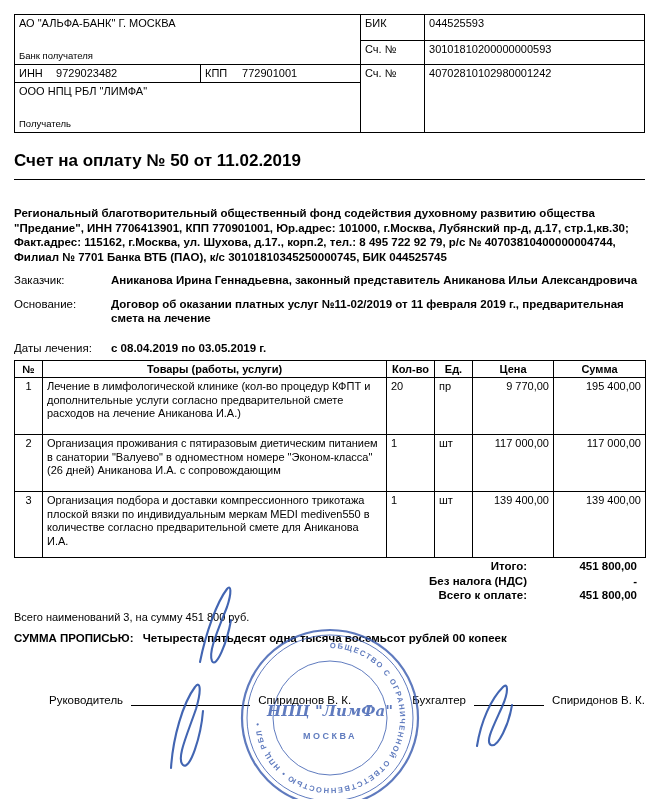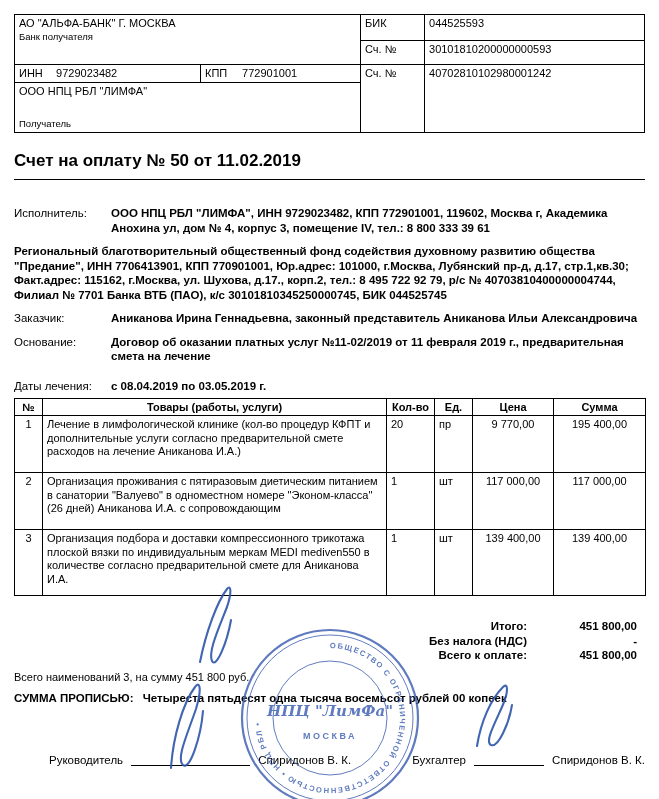--- a/index.html
+++ b/index.html
@@ -8,21 +8,21 @@
     width:659px; height:799px; background:#ffffff; color:#000;
     font-family:"Liberation Sans", sans-serif;
   }
   .page { position:relative; width:659px; height:799px; padding:14px 14px 0 14px; overflow:hidden; }
 
   
   table { border-collapse:collapse; }
   .bank-table { width:631px; table-layout:fixed; font-size:11px; }
   .bank-table td { border:1px solid #000; padding:2px 4px; vertical-align:top; line-height:13px; }
   .bank-cell { height:50px; }
-  .bank-cell .cap { }
+  .bank-cell .cap { margin-top:19px; }
   .cap { font-size:9.5px; }
   .h-bik { height:26px; }
   .h-corr { height:24px; }
   .h-inn { height:17px; }
   .recipient-cell { height:36px; }
   .recipient-cell .cap { margin-top:19px; }
   .fld { display:inline-block; min-width:34px; }
 
   
   .title { font-size:17px; font-weight:bold; margin:18px 0 0 0; }
@@ -36,25 +36,25 @@
   .dates-row { margin:15px 0 5px 0; }
   .dates-row .party-text { font-weight:bold; }
 
   
   .items { width:631px; table-layout:fixed; font-size:11px; margin-top:3px; }
   .items th { border:1px solid #000; padding:2px 3px; font-weight:bold; font-size:11px; text-align:center; }
   .items td { border:1px solid #000; padding:2px 4px; vertical-align:top; line-height:13.5px; }
   .c-num  { text-align:center; }
   .c-qty  { text-align:left; }
   .c-unit { text-align:left; }
-  .c-price,.c-sum { text-align:center; }
+  .c-price,.c-sum { text-align:right; }
   .rh1 { height:57px; } .rh2 { height:57px; } .rh3 { height:66px; }
 
   
-  .totals { width:631px; margin-top:23px; font-size:11.5px; font-weight:bold; padding-right:8px; }
+  .totals { width:631px; margin-top:1px; font-size:11.5px; font-weight:bold; padding-right:8px; }
   .total-line { display:flex; justify-content:flex-end; line-height:14.5px; }
   .t-value { width:110px; text-align:right; }
 
   
   .count-line { font-size:11px; margin-top:8px; }
   .words-line { font-size:11.5px; font-weight:bold; margin-top:9px; }
   .words-line .wl { margin-right:6px; }
 
   .sig-row { display:flex; align-items:flex-end; margin-top:48px; font-size:11.5px; }
   .sig-label { flex:none;padding-left:35px; }
@@ -118,24 +118,20 @@
         <div class="cap">Получатель</div>
       </td>
     </tr>
   </tbody>
     </table>
 
   <h1 class="title">Счет на оплату № 50  от 11.02.2019</h1>
   <div class="title-rule"></div>
 
   <div class="parties">
-    <div class="party">
-      <div class="party-label">Исполнитель:</div>
-      <div class="party-text">ООО НПЦ РБЛ "ЛИМФА", ИНН 9729023482, КПП 772901001, 119602, Москва г, Академика Анохина ул, дом № 4, корпус 3, помещение IV, тел.: 8 800 333 39 61</div>
-    </div>
     <div class="party">
       <div class="party-text">Региональный благотворительный общественный фонд содействия духовному развитию общества "Предание", ИНН 7706413901, КПП 770901001, Юр.адрес: 101000, г.Москва, Лубянский пр-д, д.17, стр.1,кв.30; Факт.адрес: 115162, г.Москва, ул. Шухова, д.17., корп.2, тел.: 8 495 722 92 79,  р/с № 40703810400000004744, Филиал № 7701 Банка ВТБ (ПАО), к/с 30101810345250000745, БИК 044525745</div>
     </div>
     <div class="party">
       <div class="party-label">Заказчик:</div>
       <div class="party-text">Аниканова Ирина Геннадьевна, законный представитель Аниканова Ильи Александровича</div>
     </div>
     <div class="party">
       <div class="party-label">Основание:</div>
       <div class="party-text">Договор об оказании платных услуг №11-02/2019 от 11 февраля 2019 г., предварительная смета на лечение</div>

